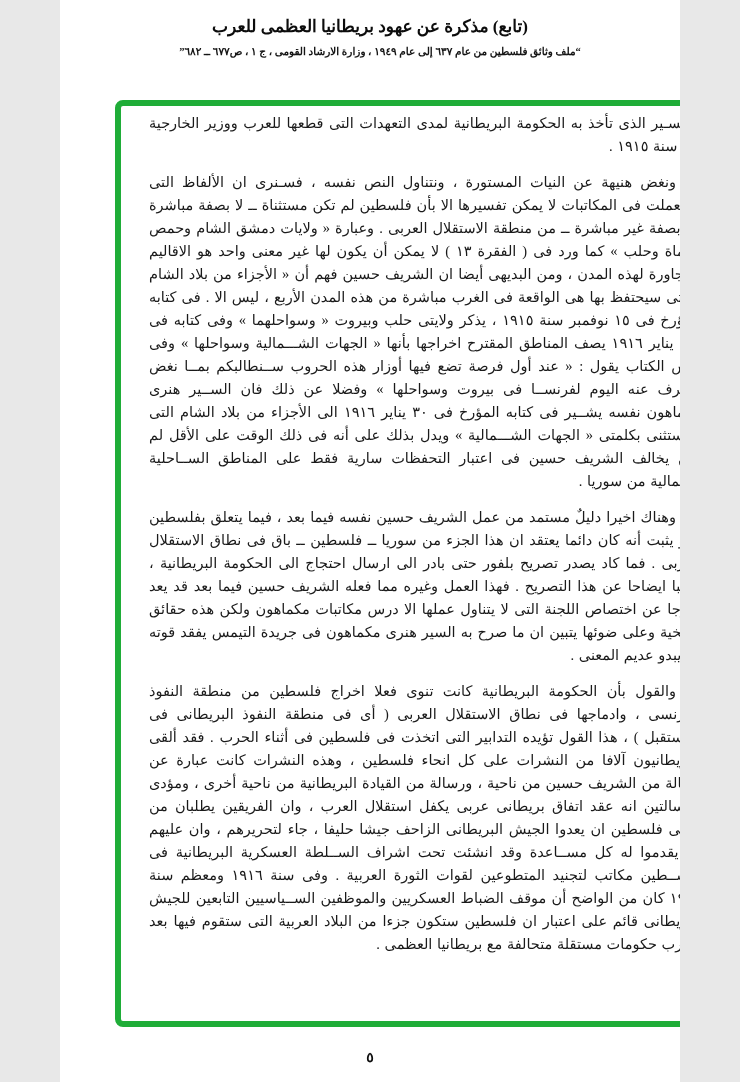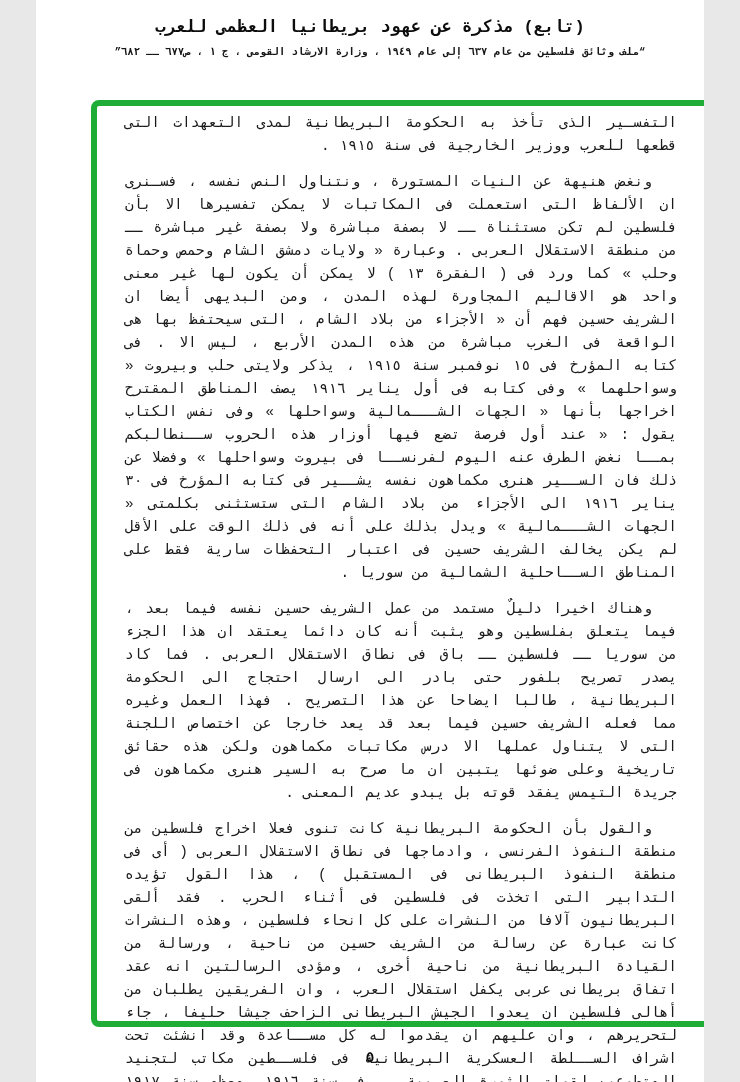--- a/index.html
+++ b/index.html
@@ -1,22 +1,22 @@
 <!DOCTYPE html>
 <html lang="ar"><head>
 <meta charset="utf-8">
 <style>
   html, body { margin: 0; padding: 0; background: #e8e8e8; }
   .page {
     position: relative;
-    width: 668px;
+    width: 620px;
     height: 1082px;
     margin: 0 auto;
     background: #ffffff;
-    font-family: Liberation Mono, monospace;
+    font-family: Liberation Serif, serif;
     overflow: hidden;
   }
   .header {
     position: absolute;
     top: 16px;
     left: 0;
     right: 0;
     text-align: center;
     direction: rtl;
   }

